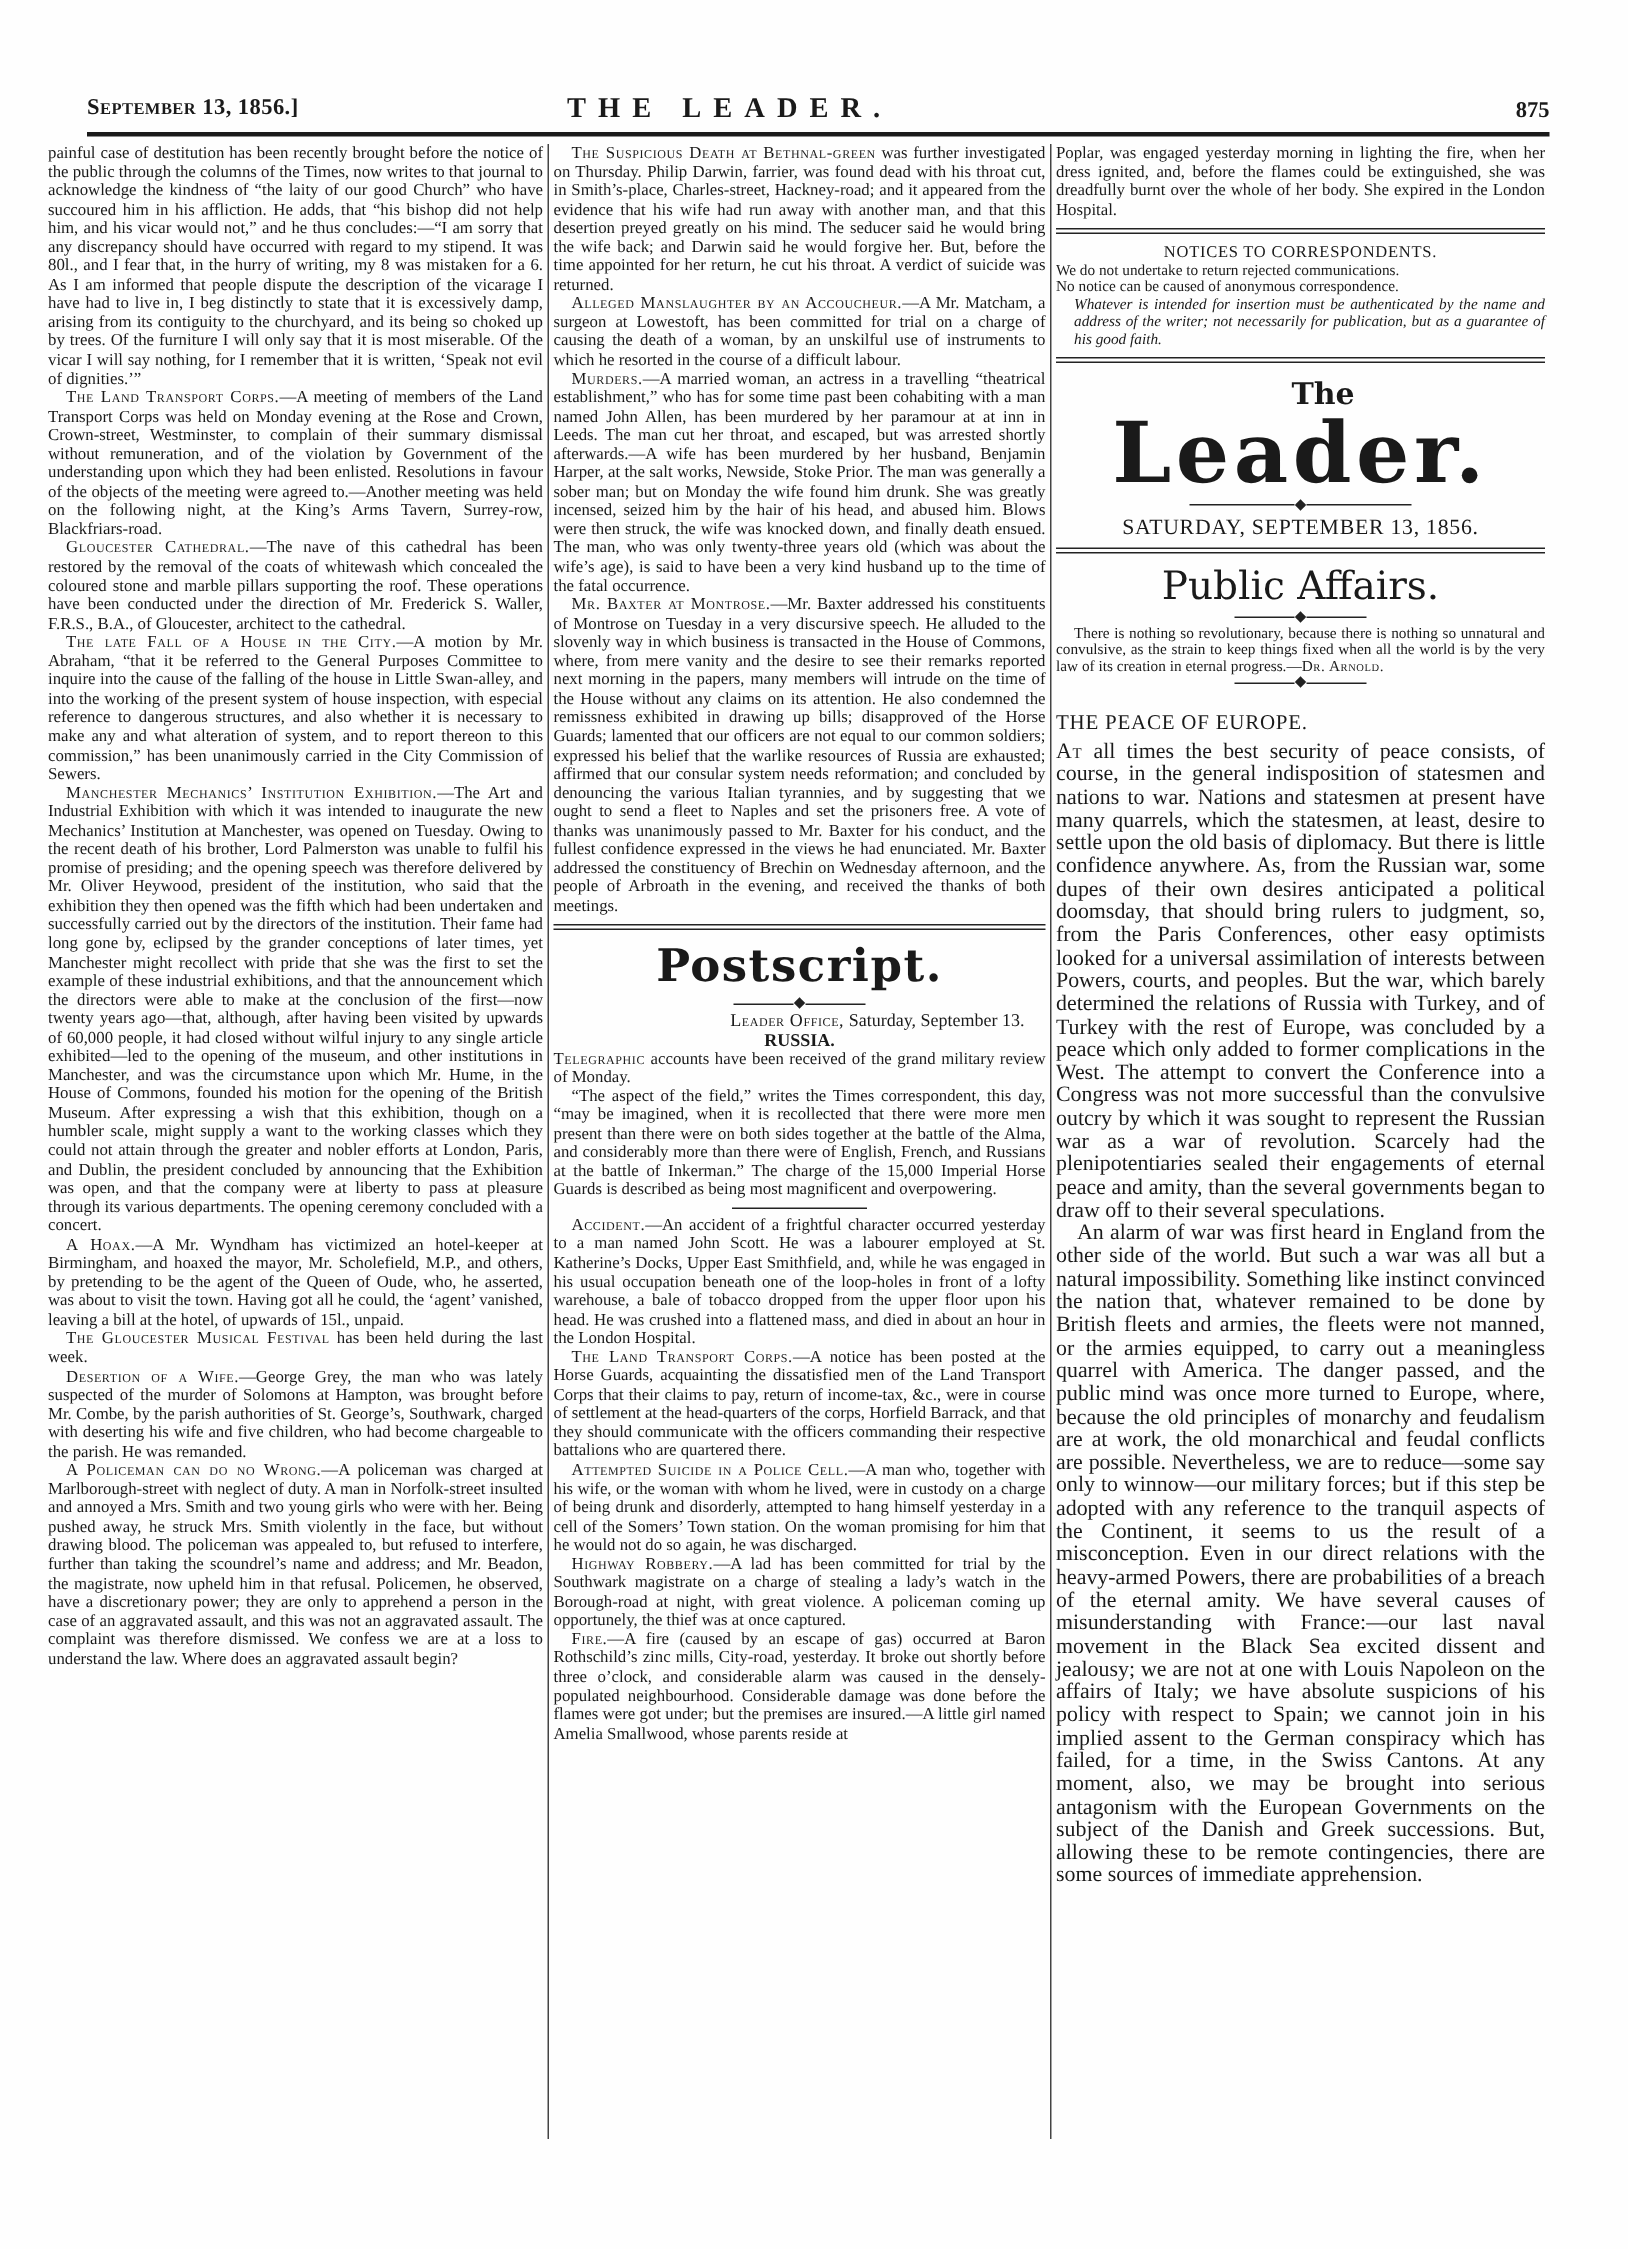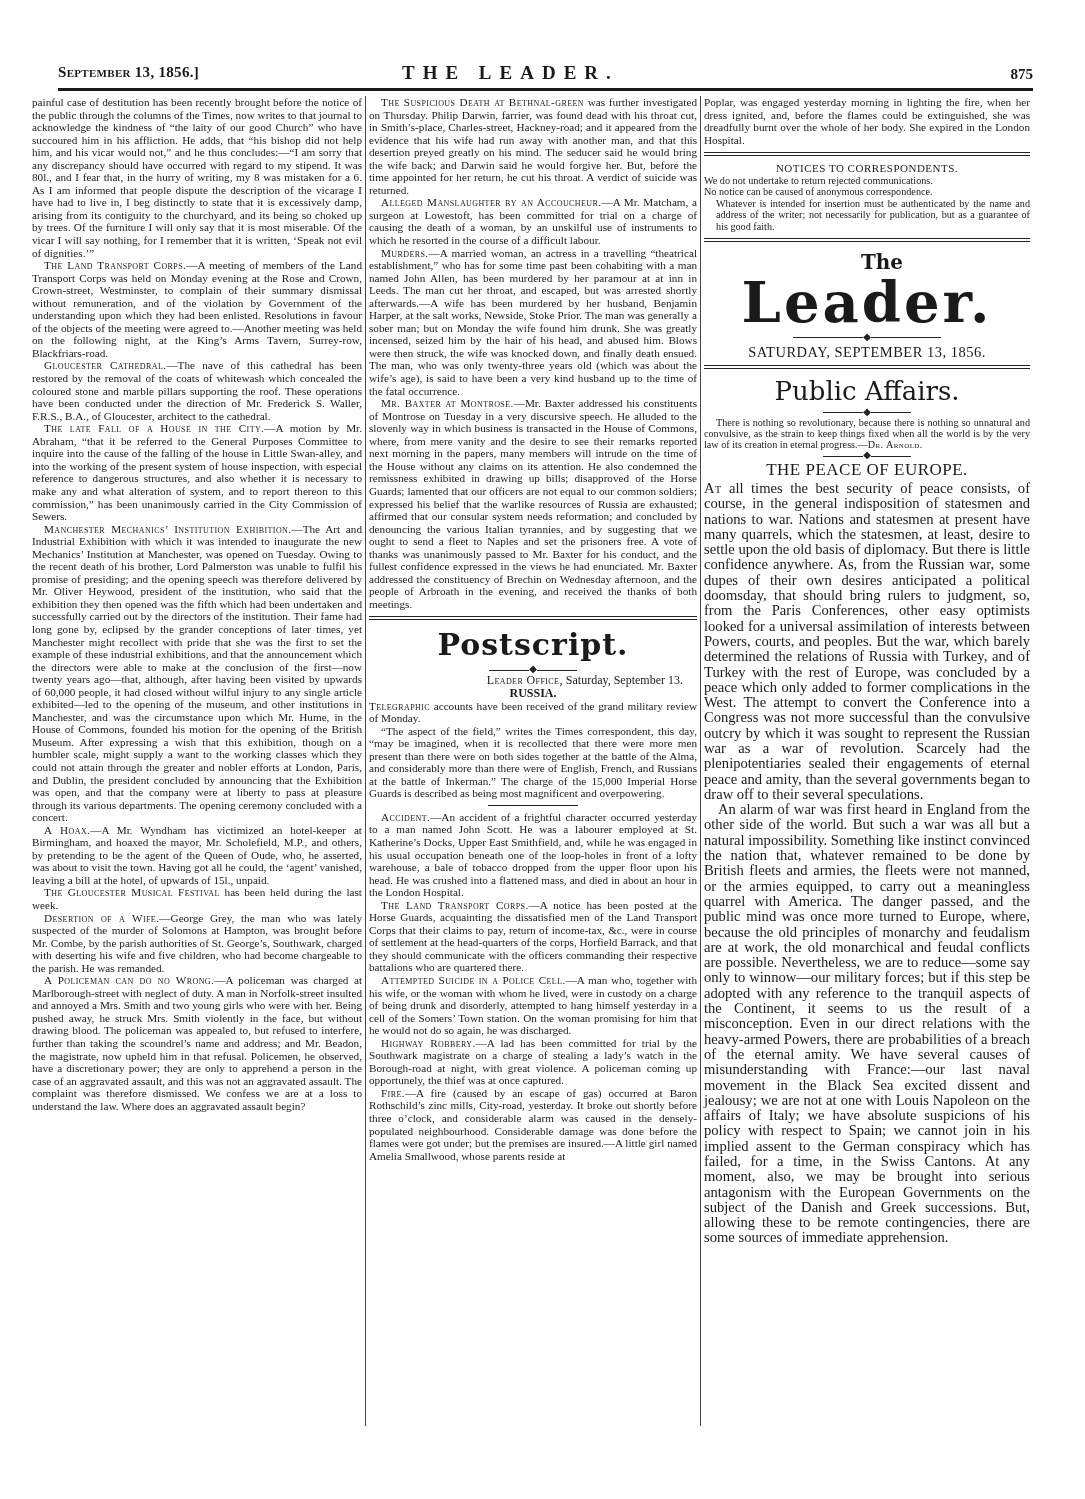--- a/index.html
+++ b/index.html
@@ -1,43 +1,43 @@
 <!DOCTYPE html>
 <html><head>
 <meta charset="utf-8">
 <style>
   html, body { margin: 0; padding: 0; background: #fefefe; }
   body { width: 1085px; height: 1499px; position: relative; overflow: hidden; color: #1a1a1a; font-family: "Liberation Serif", "DejaVu Serif", serif; }
   .masthead { position: absolute; left: 58px; top: 58px; width: 975px; height: 30px; }
   .masthead .date { position: absolute; left: 0; top: 6px; font-size: 15px; font-variant: small-caps; font-weight: bold; letter-spacing: 0.3px; }
-  .masthead .title { position: absolute; left: 344px; top: 4px; font-size: 19px; font-weight: bold; letter-spacing: 8px; }
+  .masthead .title { position: absolute; left: 320px; top: 4px; font-size: 19px; font-weight: bold; letter-spacing: 8px; }
   .masthead .pageno { position: absolute; right: 0; top: 8px; font-size: 15px; font-weight: bold; }
   .masthead .rule { position: absolute; left: 0; right: 0; top: 30px; border-top: 3px solid #1a1a1a; }
   .col { position: absolute; top: 96px; font-size: 11.2px; line-height: 12.55px; text-align: justify; }
   .col1 { left: 32px; width: 330px; font-family: Liberation Serif, serif; }
   .col2 { left: 369px; width: 328px; }
   .col3 { left: 704px; width: 326px; }
   .colrule { position: absolute; top: 96px; width: 0; border-left: 1px solid #444; }
   .col p { margin: 0; text-indent: 12px; hyphens: auto; }
   .col p.noindent { text-indent: 0; }
   .sc { font-variant: small-caps; letter-spacing: 0.4px; }
   .dbl-rule { border-top: 1px solid #222; border-bottom: 1px solid #222; height: 2px; margin: 6px 0; }
   .fraktur-head { text-align: center; font-family: "DejaVu Serif", serif; font-weight: bold; font-size: 30px; line-height: 38px; margin: 4px 0 0 0; letter-spacing: 1px; }
   .ornament { text-align: center; font-size: 10px; line-height: 10px; color: #222; }
   .ornament span { display: inline-block; width: 40px; border-top: 1px solid #222; vertical-align: middle; }
   .notices-title { text-align: center; font-size: 11px; letter-spacing: 0.5px; margin-top: 0; }
   .notices p { font-size: 10.2px; line-height: 11.5px; text-indent: 0; }
-  .notices p.hang { padding-left: 12px; }
+  .notices p.hang { padding-left: 12px; font-style: italic; }
   .leader-logo { text-align: center; font-family: "DejaVu Serif", serif; font-weight: bold; margin: 10px 0 0 0; }
   .leader-logo .the { font-size: 20px; display: block; line-height: 20px; margin-left: 30px; }
   .leader-logo .name { font-size: 56px; line-height: 60px; letter-spacing: 3px; }
   .sat-date { text-align: center; font-size: 14.5px; letter-spacing: 0.5px; margin: 4px 0 6px 0; }
   .public-affairs { text-align: center; font-family: "DejaVu Serif", serif; font-weight: normal; font-size: 26px; line-height: 32px; margin-top: 4px; }
   .epigraph { font-size: 10.2px; line-height: 11.2px; text-indent: 0; margin: 3px 0; }
-  .peace-title { text-align: center; font-size: 17px; letter-spacing: 0.5px; margin: 4px 0 4px 0; }
+  .peace-title { text-align: left; font-size: 14px; letter-spacing: 0.5px; margin: 17px 0 4px 0; }
   .leaderart p { font-size: 14.6px; line-height: 15.3px; text-indent: 14px; }
   .leaderart p.first { text-indent: 0; }
   .dateline { text-align: right; padding-right: 14px; font-size: 12px; margin: 6px 0 0 0; text-indent: 0 !important; }
   .subhead { text-align: center; font-size: 12px; font-weight: bold; margin: 2px 0 1px 0; text-indent: 0 !important; }
   .short-rule { width: 90px; margin: 5px auto; border-top: 1px solid #222; }
 </style>
 </head>
 <body>
 
 <div class="masthead">

